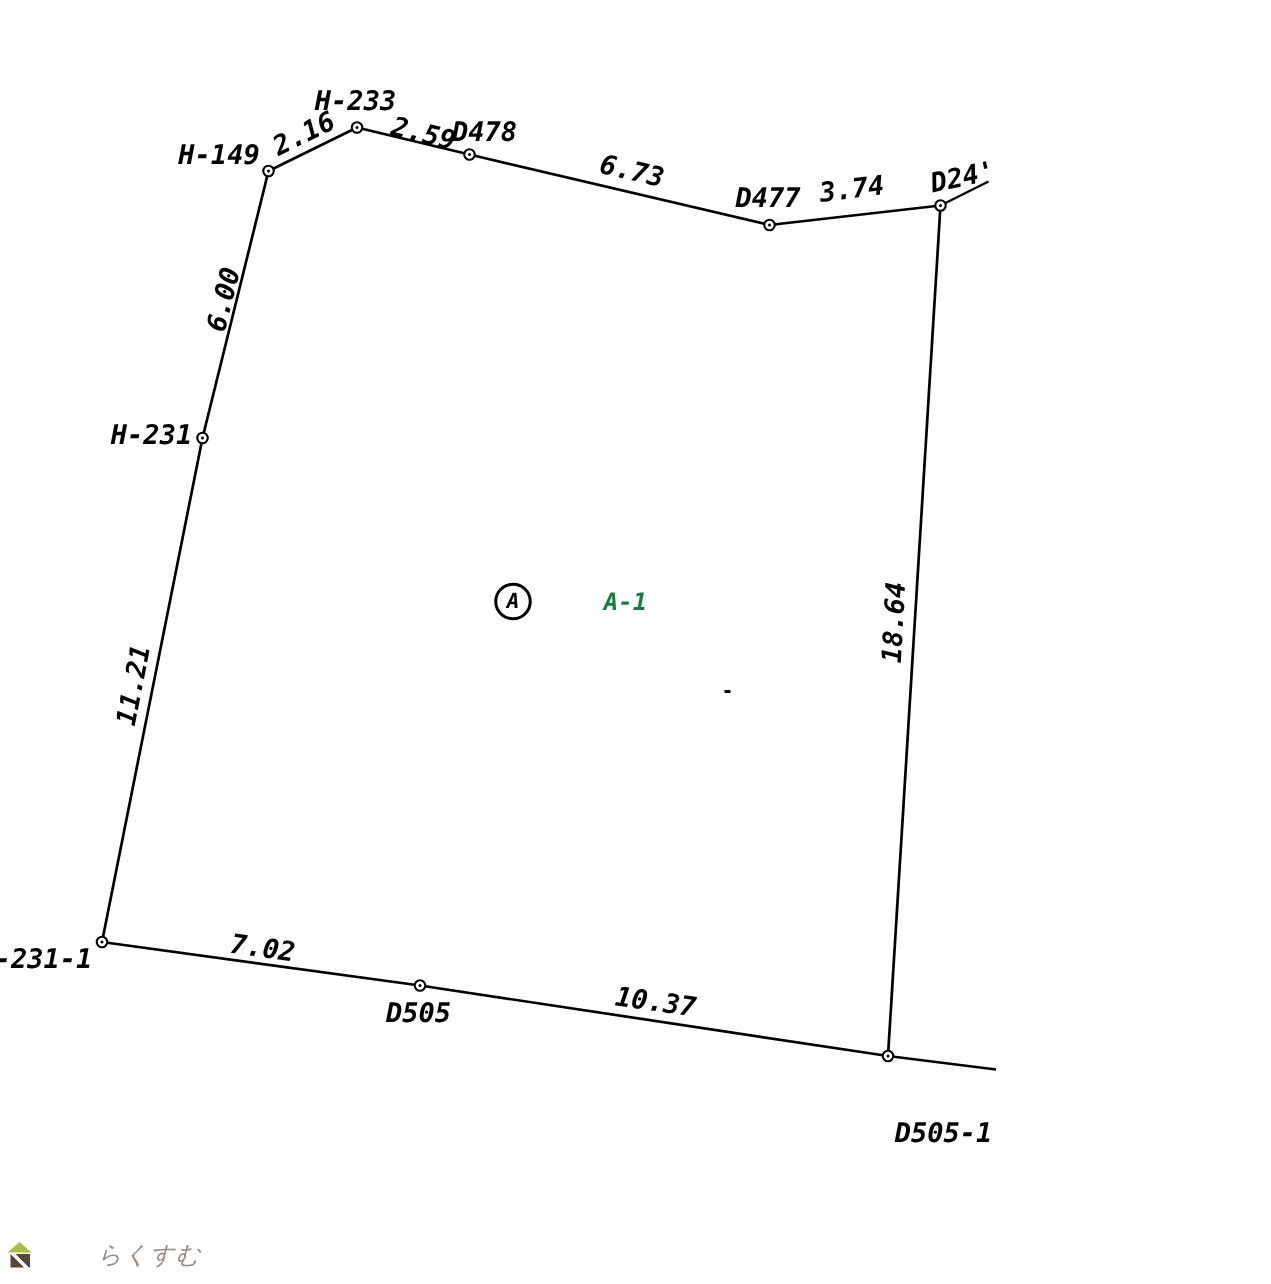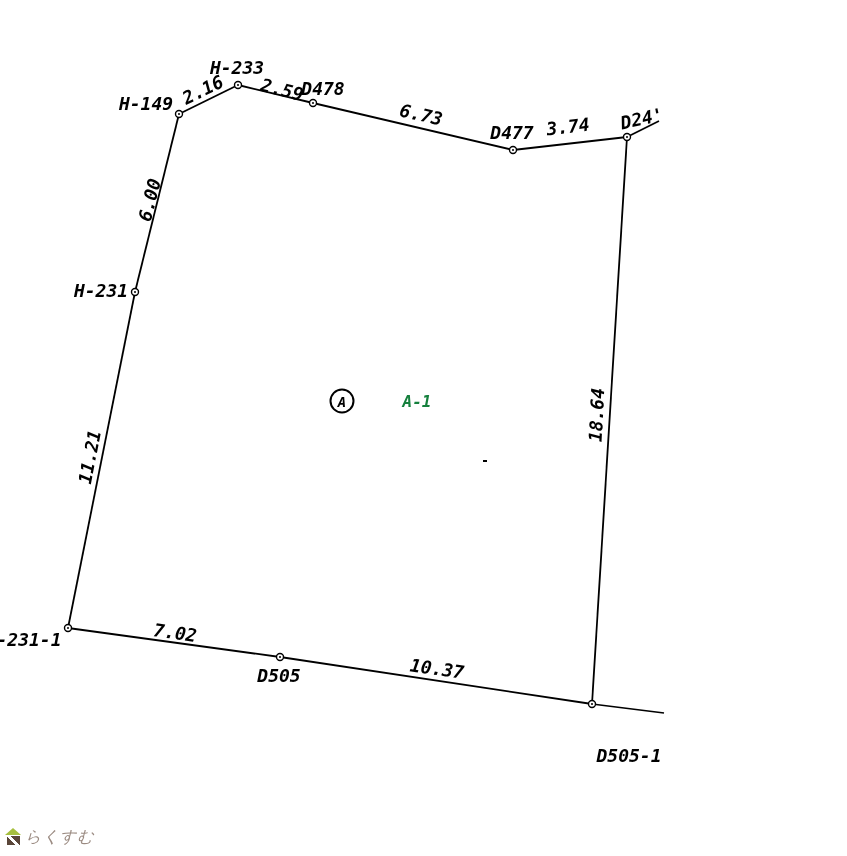--- a/index.html
+++ b/index.html
@@ -57,20 +57,21 @@
   }
   .wm-body {
     width: 13px; height: 9px;
     margin-top: 1px;
   }
   .wm-text {
     font-family: "DejaVu Sans", "Liberation Sans", sans-serif;
     font-size: 16px;
     letter-spacing: 1px;
     line-height: 1;
+    margin-left: 40px;
   }
 </style>
 </head>
 <body>
 
 <div id="drawing">
   <svg id="survey-svg" width="847" height="856" viewBox="0 0 847 856">
       <line x1="179" y1="114" x2="238" y2="85" stroke="#000000" stroke-width="1.8"></line>
       <line x1="238" y1="85" x2="313" y2="103" stroke="#000000" stroke-width="1.8"></line>
       <line x1="313" y1="103" x2="513" y2="150" stroke="#000000" stroke-width="1.8"></line>

